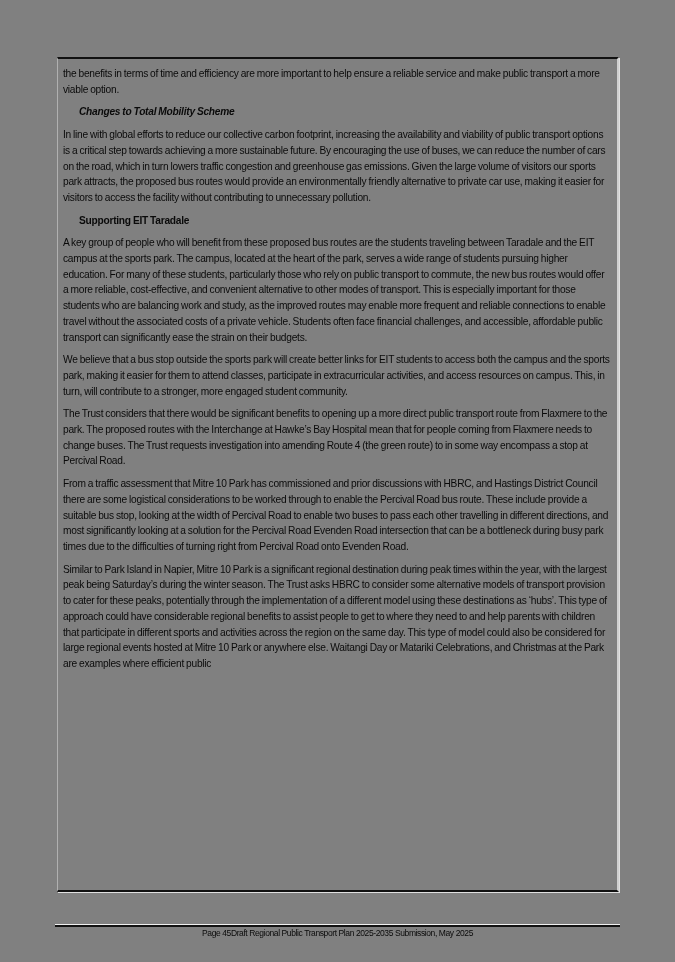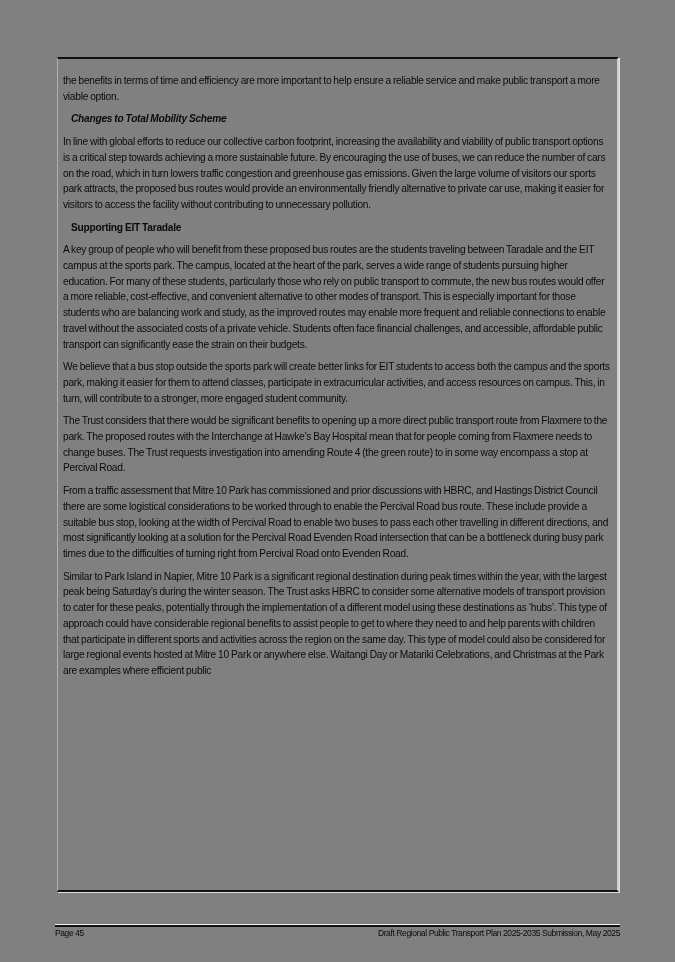--- a/index.html
+++ b/index.html
@@ -17,50 +17,50 @@
     width: 562px; height: 835px;
     border-top: 2px solid #111;
     border-left: 1px solid #b0b0b0;
     border-right: 2px solid #d0d0d0;
     border-bottom: 2px solid #111;
     box-shadow: 1px 1px 0 #e0e0e0;
     box-sizing: border-box;
     overflow: hidden;
   }
   .inner {
-    padding: 14px 6px 0 5px;
+    padding: 7px 6px 0 5px;
     font-size: 10.2px;
     line-height: 15.7px;
     letter-spacing: -0.25px;
     word-spacing: -0.5px;
   }
   .inner p { margin: 0 0 7px 0; }
   .inner h3 {
-    margin: 0 0 7px 8px;
+    margin: 0 0 7px 16px;
     font-size: 10.2px;
     line-height: 15.7px;
     font-weight: bold;
   }
   .inner h3.italic { font-style: italic; }
   .footer-rule {
     position: absolute;
     left: 55px; top: 924px;
     width: 565px; height: 0;
     border-top: 1px solid #f0f0f0;
     border-bottom: 2px solid #111;
   }
   .footer {
     position: absolute;
     left: 55px; top: 928px;
     width: 565px;
     font-size: 8.5px;
     letter-spacing: -0.4px;
     color: #0a0a0a;
     display: flex;
-    justify-content: space-between;
+    justify-content: center;
   }
 </style>
 </head>
 <body>
 
 <div class="box">
   <div class="inner">
     <p>the benefits in terms of time and efficiency are more important to help ensure a reliable service and make public transport a more viable option.</p>
     <h3 class="italic">Changes to Total Mobility Scheme</h3>
     <p>In line with global efforts to reduce our collective carbon footprint, increasing the availability and viability of public transport options is a critical step towards achieving a more sustainable future. By encouraging the use of buses, we can reduce the number of cars on the road, which in turn lowers traffic congestion and greenhouse gas emissions. Given the large volume of visitors our sports park attracts, the proposed bus routes would provide an environmentally friendly alternative to private car use, making it easier for visitors to access the facility without contributing to unnecessary pollution.</p>

